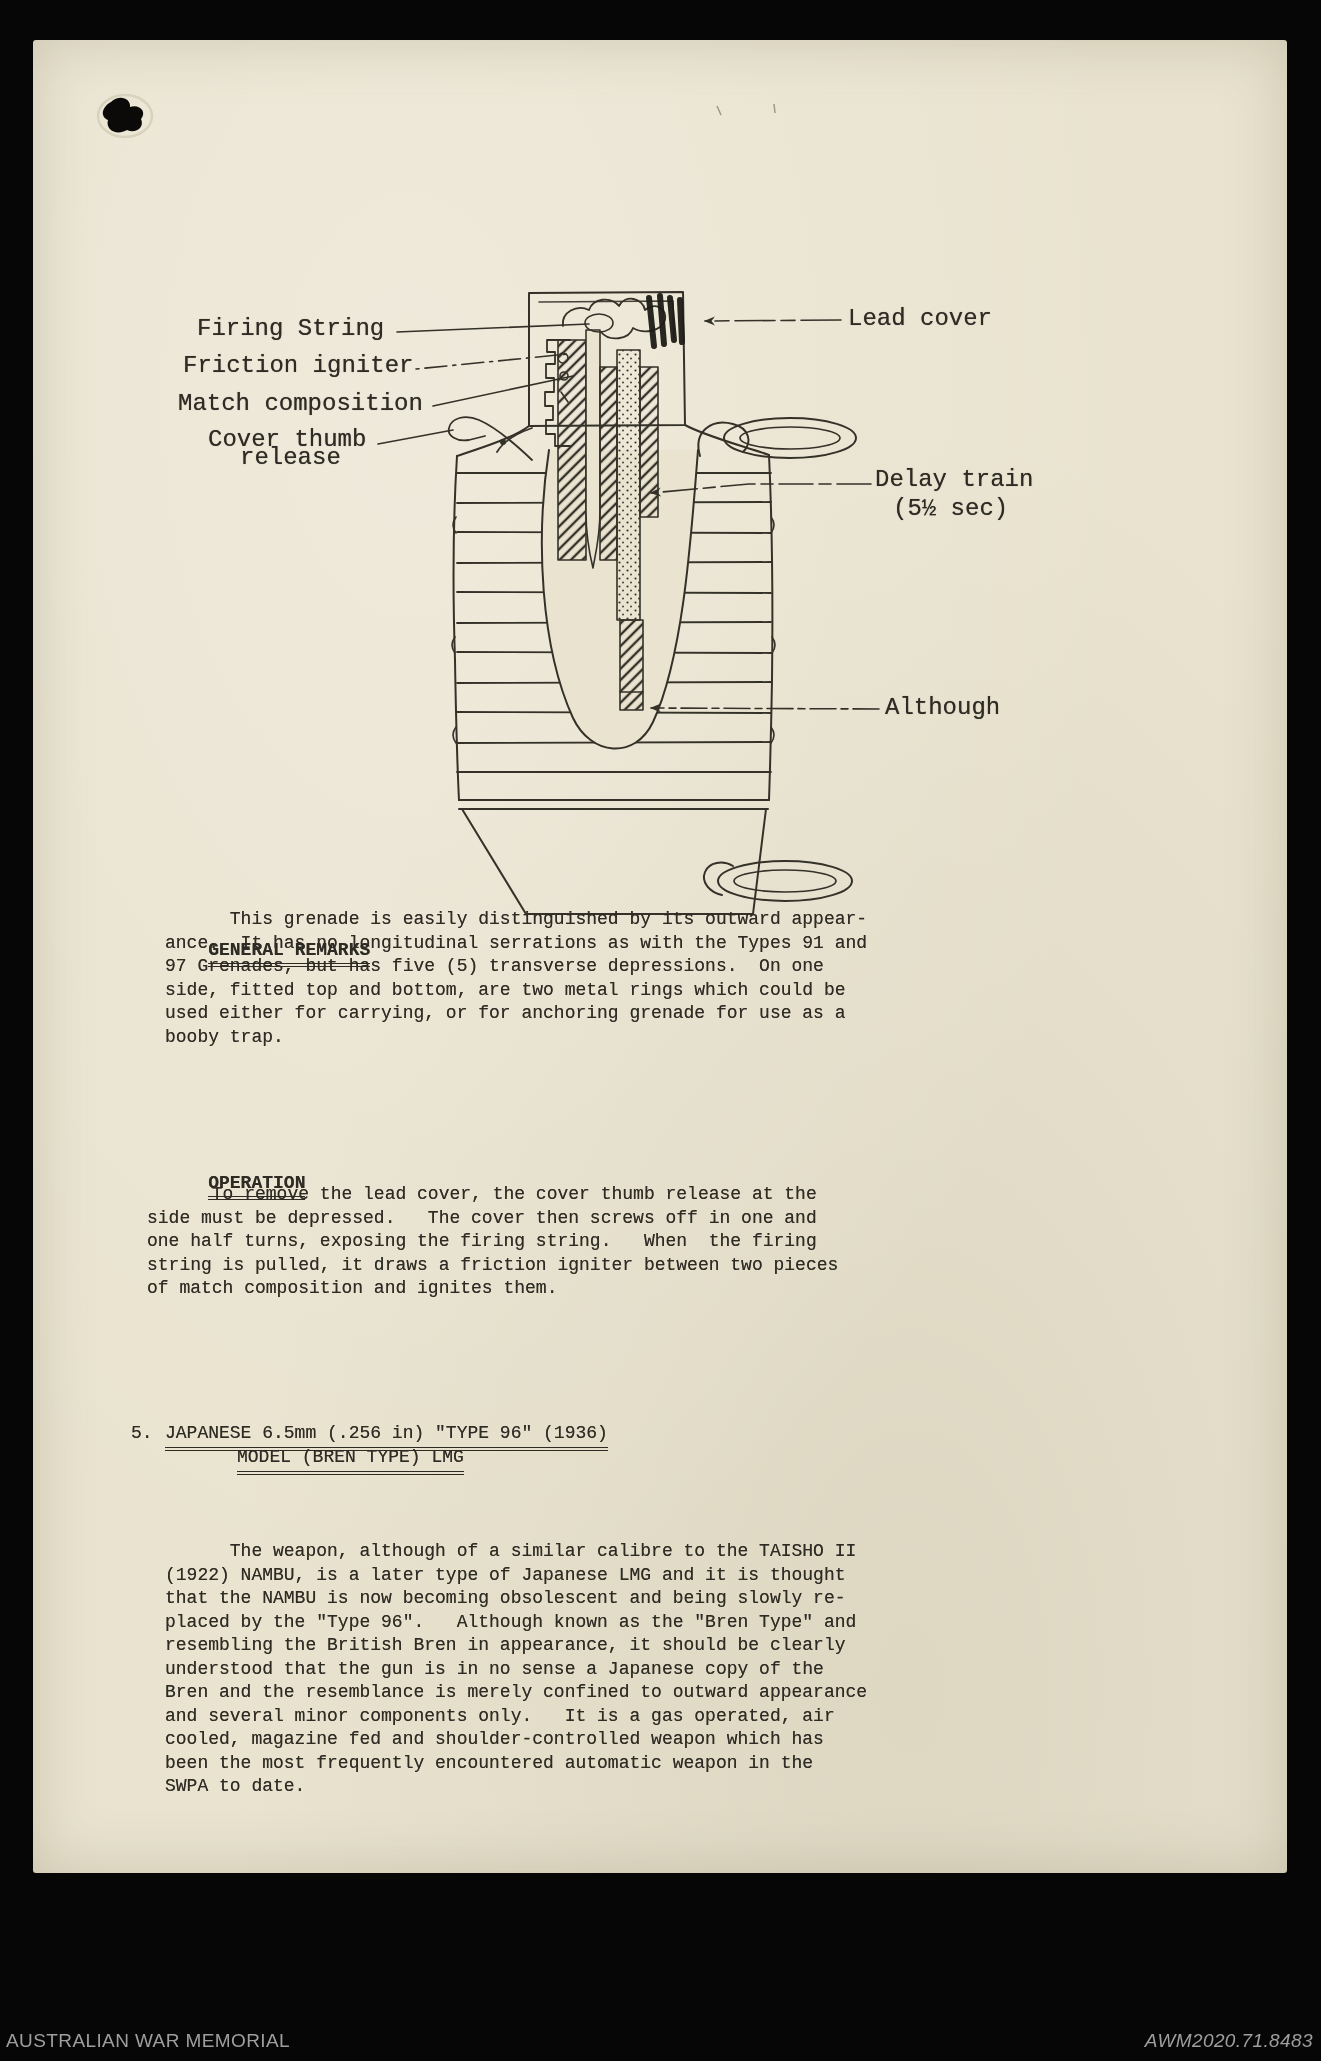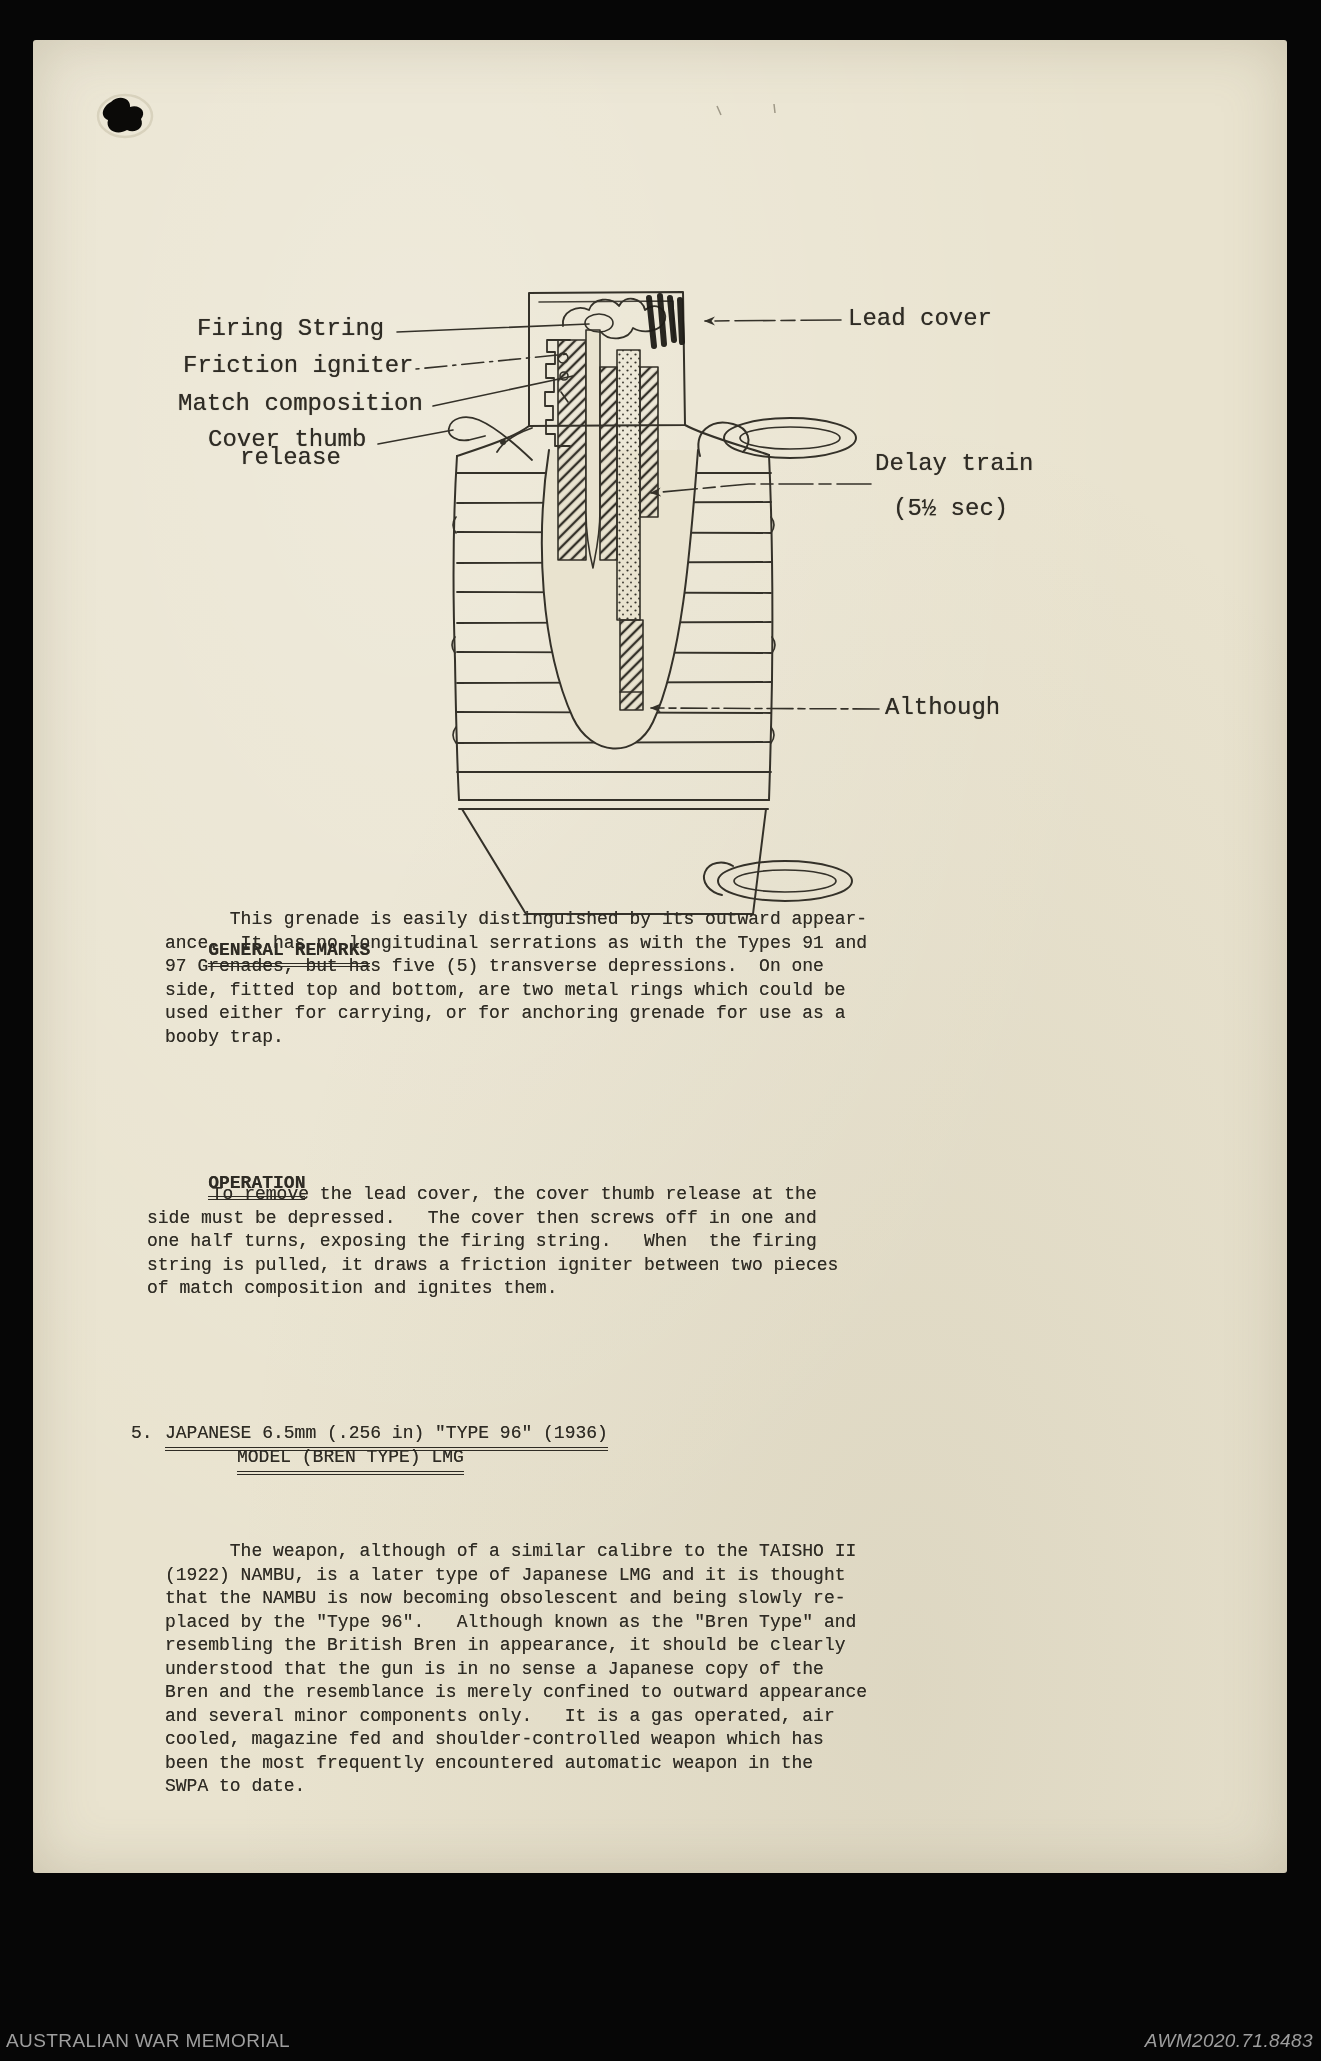--- a/index.html
+++ b/index.html
@@ -142,21 +142,21 @@
       </g>
     </g>
   </svg>
 
   <div class="dlabel" style="left:164px;top:276px">Firing String</div>
   <div class="dlabel" style="left:150px;top:313px">Friction igniter</div>
   <div class="dlabel" style="left:145px;top:351px">Match composition</div>
   <div class="dlabel" style="left:175px;top:387px">Cover thumb</div>
   <div class="dlabel" style="left:207px;top:405px">release</div>
   <div class="dlabel" style="left:815px;top:266px">Lead cover</div>
-  <div class="dlabel" style="left:842px;top:411px">Delay train</div>
+  <div class="dlabel" style="left:842px;top:427px">Delay train</div>
   <div class="dlabel" style="left:860px;top:456px">(5½ sec)</div>
   <div class="dlabel" style="left:852px;top:655px">Although</div>
 
   <div class="typed heading" style="left:132px;top:875px">
     <span class="u">GENERAL REMARKS</span>
   </div>
   <div class="typed" style="left:132px;top:868px">      This grenade is easily distinguished by its outward appear-
 ance.  It has no longitudinal serrations as with the Types 91 and
 97 Grenades, but has five (5) transverse depressions.  On one
 side, fitted top and bottom, are two metal rings which could be

